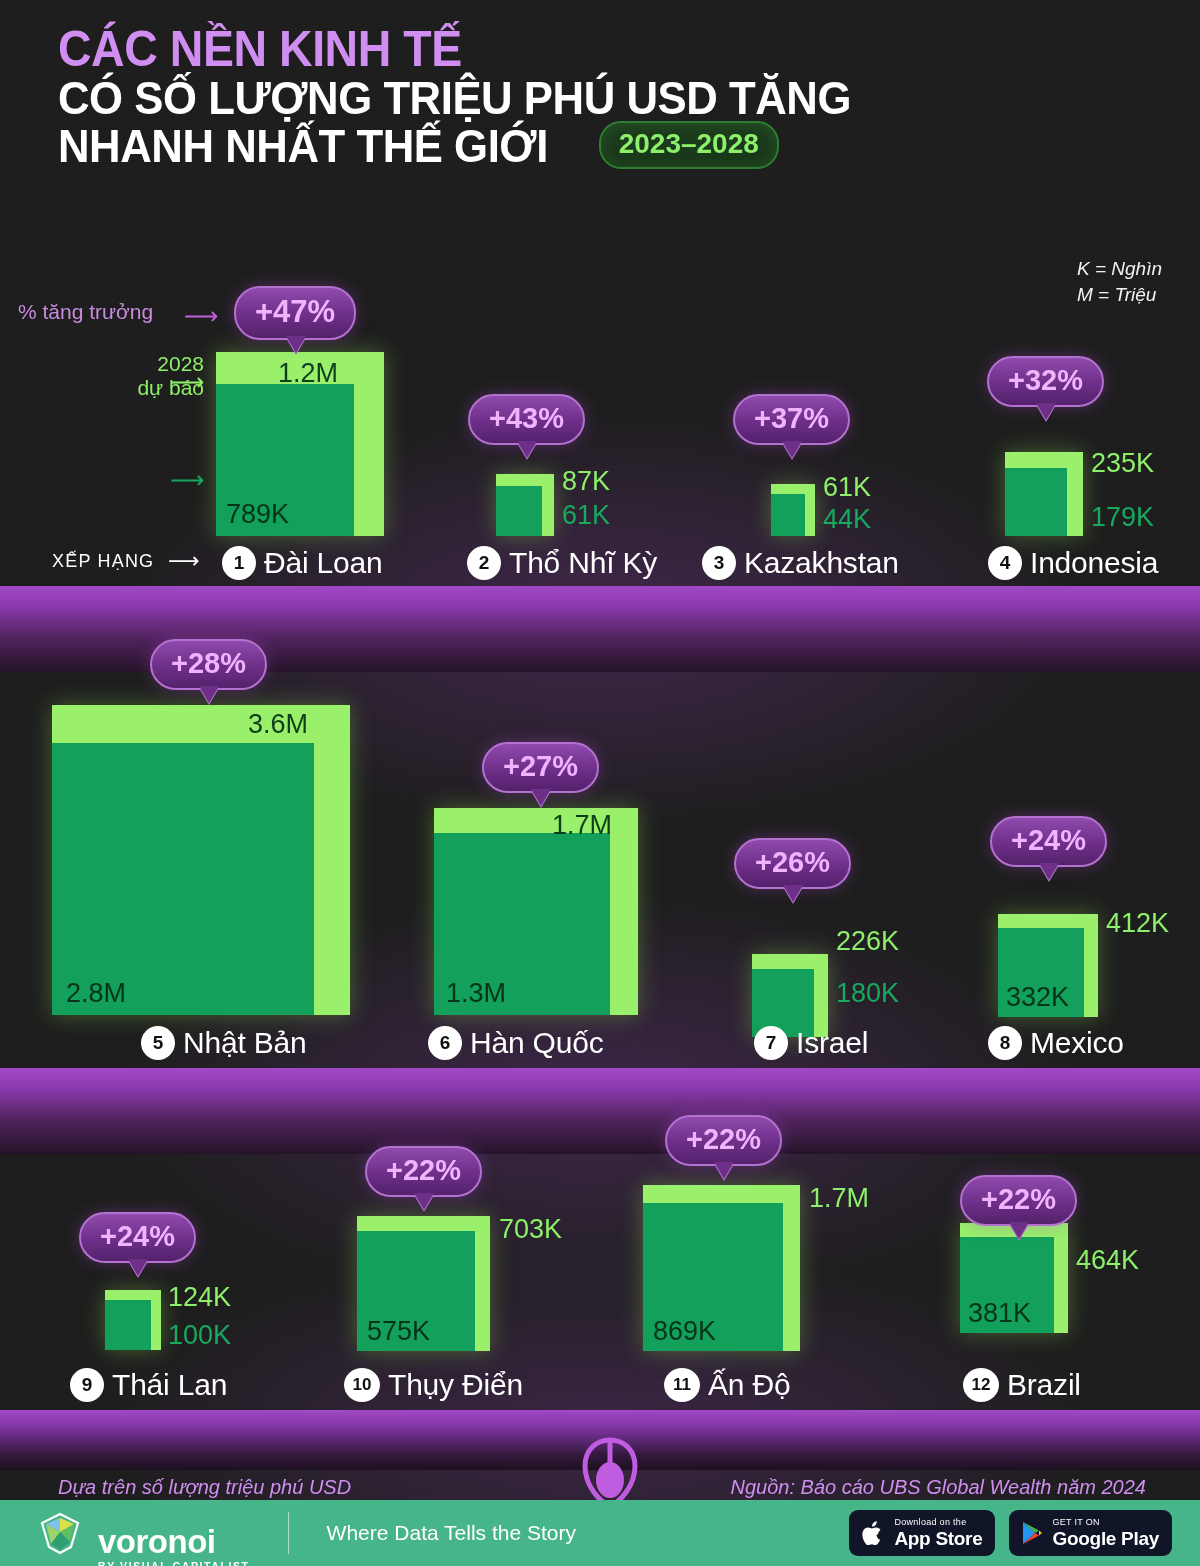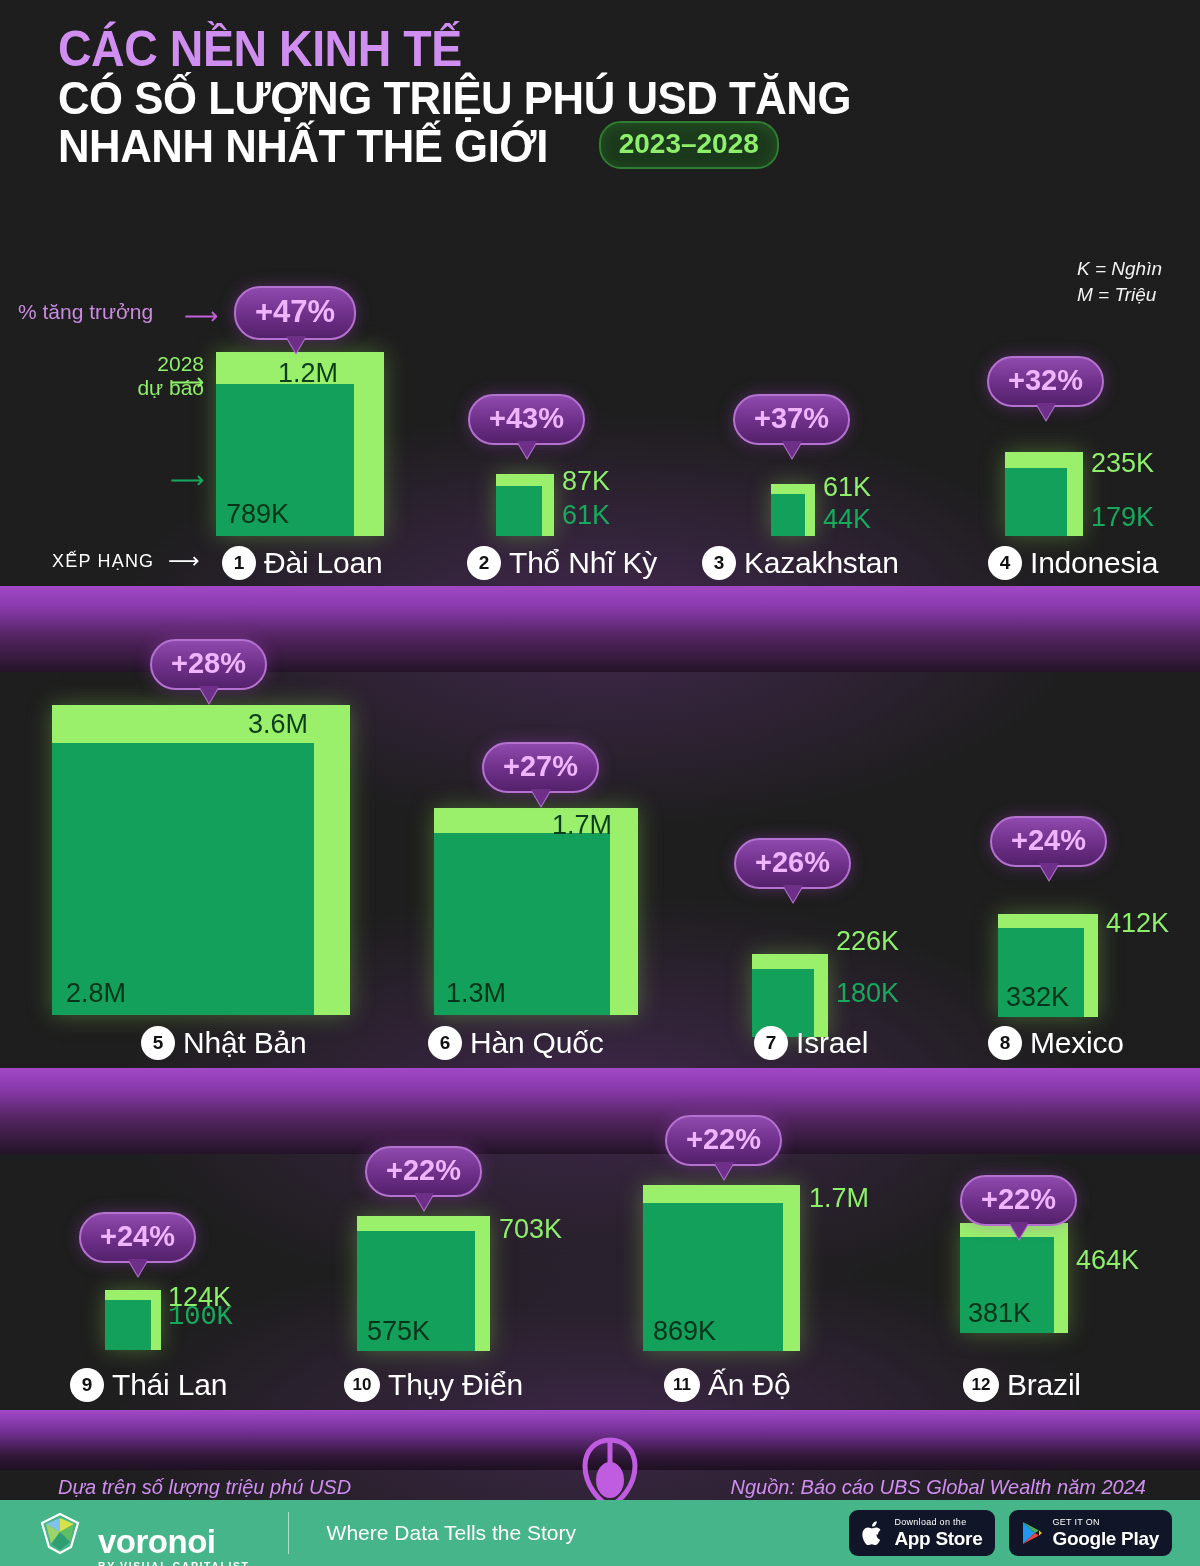--- a/index.html
+++ b/index.html
@@ -345,21 +345,21 @@
   <div class="rank" style="left:988px; top:1026px;">
     <div class="badge">8</div>
     <div class="cname">Mexico</div>
   </div>
 
   <div class="cell" style="left:105px; top:1290px;">
     <div class="sqwrap" style="width:56px; height:60px;">
       <div class="outer" style="width:56px; height:60px;"></div>
       <div class="inner" style="width:46px; height:50px;"></div>
       <div class="lbl lbl-new" style="left:63px; top:-8px;">124K</div>
-      <div class="lbl lbl-old" style="left:63px; top:12px;font-family:Liberation Mono, monospace;">100K</div>
+      <div class="lbl lbl-old" style="left:63px; top:30px;">100K</div>
     </div>
     <div class="pill" style="left:-26px; top:-78px;">
       <span>+24%</span>
       <span class="tail"></span>
     </div>
   </div>
   <div class="rank" style="left:70px; top:1368px;">
     <div class="badge">9</div>
     <div class="cname">Thái Lan</div>
   </div>

